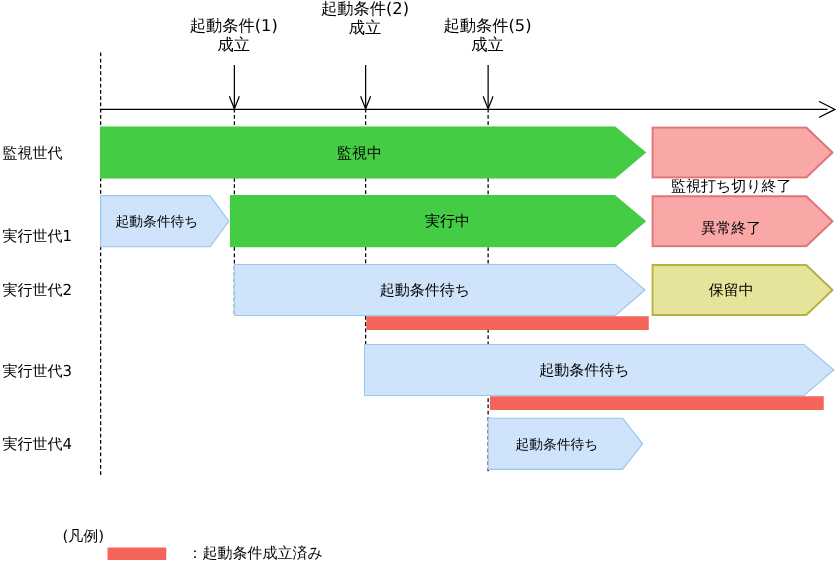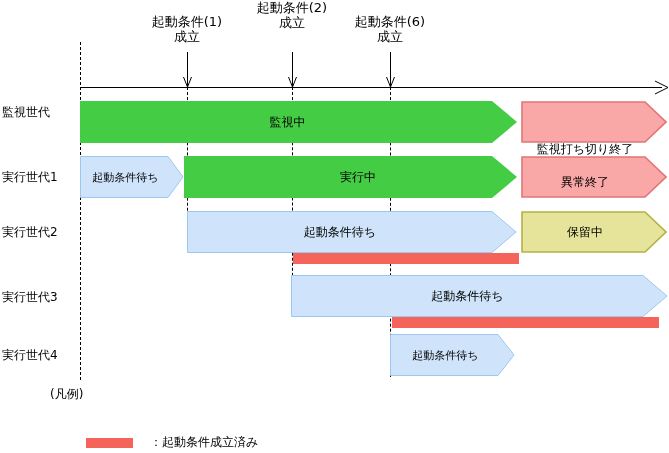--- a/index.html
+++ b/index.html
@@ -65,21 +65,21 @@
   .shape .cap{
     position:absolute;inset:0;
     display:flex;align-items:center;justify-content:center;
     font-size:12px;white-space:nowrap;color:#000;
   }
 
   
   .redbar{background:#f4645a;height:11px;}
 
   
-  .legend-title{left:50px;top:386px;font-size:12px;}
+  .legend-title{left:50px;top:421px;font-size:12px;}
   .legend-swatch{left:86px;top:438px;width:47px;height:10px;background:#f4645a;}
   .legend-text{left:138px;top:434px;font-size:12px;white-space:nowrap;margin-left:12px;}
 </style>
 </head>
 <body>
 
 <div id="root">
 
 
   <div class="abs vguide" style="left:80px;top:42px;height:338px;"></div>
@@ -102,55 +102,55 @@
   </div>
   <div class="abs down-arrow" style="left:288px;top:52px;">
     <svg width="9" height="36" viewBox="0 0 9 36">
         <path d="M4.5 0 L4.5 34" stroke="#000" stroke-width="1" fill="none"></path>
         <path d="M0.5 25 L4.5 35 L8.5 25" stroke="#000" stroke-width="1" fill="none"></path>
       </svg>
   </div>
   <div class="abs vguide" style="left:292px;top:87px;height:229px;"></div>
 
   <div class="abs cond-label" style="left:330px;top:14px;">
-    <div>起動条件(6)</div>
+    <div>起動条件(5)</div>
     <div>成立</div>
   </div>
   <div class="abs down-arrow" style="left:386px;top:52px;">
     <svg width="9" height="36" viewBox="0 0 9 36">
         <path d="M4.5 0 L4.5 34" stroke="#000" stroke-width="1" fill="none"></path>
         <path d="M0.5 25 L4.5 35 L8.5 25" stroke="#000" stroke-width="1" fill="none"></path>
       </svg>
   </div>
   <div class="abs vguide" style="left:390px;top:87px;height:290px;"></div>
 
   <div class="abs axis"></div>
   <div class="abs axis-head">
     <svg width="14" height="15" viewBox="0 0 14 15">
         <path d="M0 1 L13 7.5 L0 14" stroke="#000" stroke-width="1" fill="none"></path>
       </svg>
   </div>
 
-  <div class="abs row-label" style="top:105px;">監視世代</div>
+  <div class="abs row-label" style="top:115px;">監視世代</div>
 
   <div class="abs shape" style="left:80px;top:101px;width:437px;height:42px;">
     <svg width="437" height="42" viewBox="0 0 437 42" preserveAspectRatio="none">
       <path d="M0 0 L412 0 L437 21 L412 42 L0 42 Z" fill="#44cc44"></path>
     </svg>
     <div class="cap" style="padding-right:22px;">監視中</div>
   </div>
 
   <div class="abs shape" style="left:521px;top:101px;width:146px;height:42px;">
     <svg width="146" height="42" viewBox="0 0 146 42" preserveAspectRatio="none">
       <path d="M1 1 L124 1 L145 21 L124 41 L1 41 Z" fill="#f9a7a7" stroke="#e07575" stroke-width="1.6"></path>
     </svg>
     <div class="cap" style="padding-right:18px;margin-top:48px;">監視打ち切り終了</div>
   </div>
 
-  <div class="abs row-label" style="top:170px;">実行世代1</div>
+  <div class="abs row-label" style="top:182px;">実行世代1</div>
 
   <div class="abs shape" style="left:80px;top:156px;width:104px;height:42px;">
     <svg width="104" height="42" viewBox="0 0 104 42" preserveAspectRatio="none">
       <path d="M0.5 0.5 L88 0.5 L103 21 L88 41.5 L0.5 41.5 Z" fill="#cfe4fa" stroke="#9ac8ee" stroke-width="1"></path>
     </svg>
     <div class="cap" style="padding-right:13px;font-size:11px;">起動条件待ち</div>
   </div>
 
   <div class="abs shape" style="left:184px;top:156px;width:333px;height:42px;">
     <svg width="333" height="42" viewBox="0 0 333 42" preserveAspectRatio="none">

